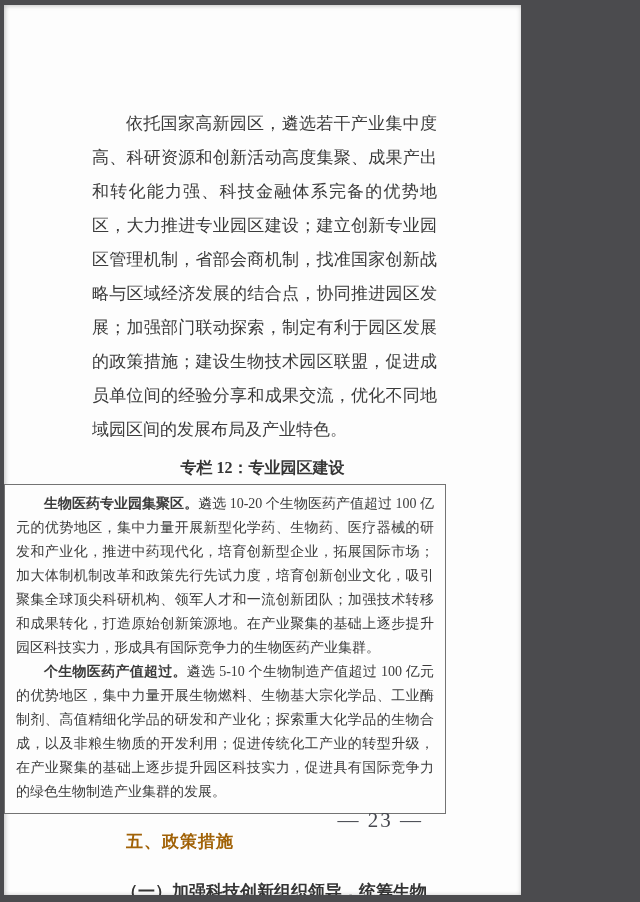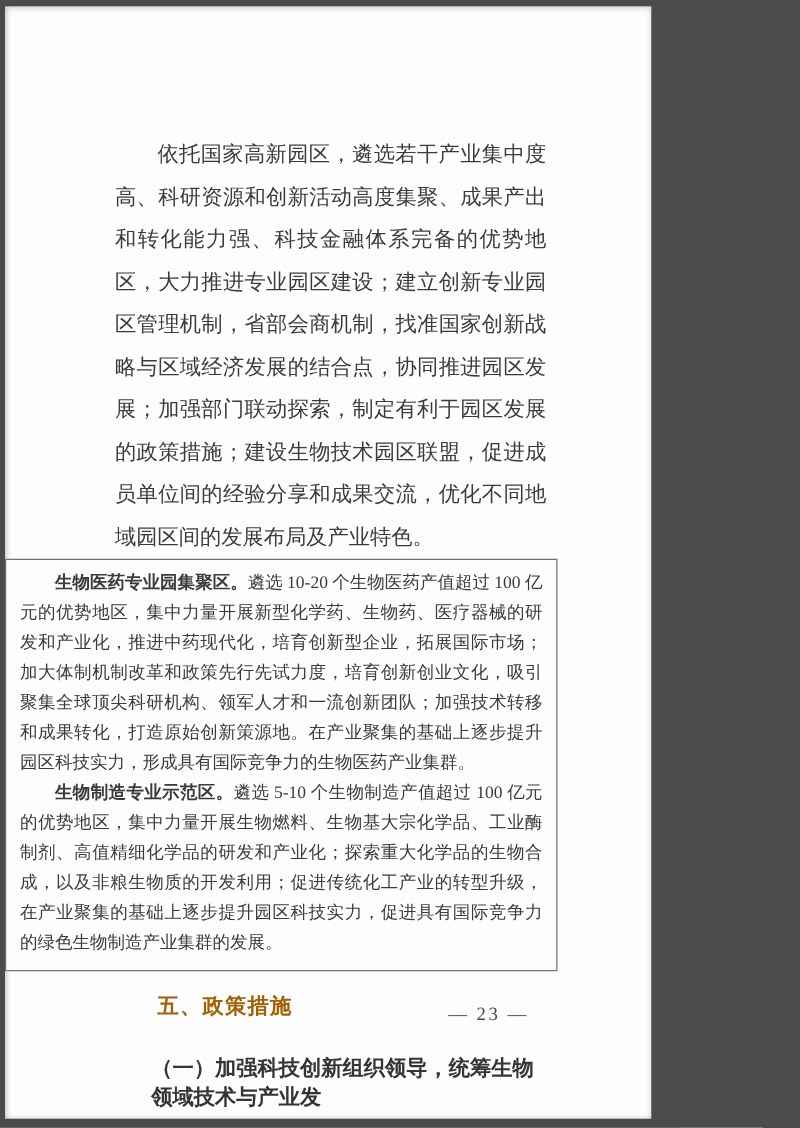--- a/index.html
+++ b/index.html
@@ -69,38 +69,39 @@
   .subsection-heading {
     margin: 27px 84px 0 117px;
     font-size: 17px;
     font-weight: 700;
     font-family: "Liberation Sans", sans-serif;
     color: #343434;
   }
   .page-number {
     position: absolute;
     right: 98px;
-    bottom: 74px;
-    font-size: 15px;
+    bottom: 62px;
+    font-size: 21px;
     letter-spacing: 2px;
     color: #46484f;
   }
 </style>
 </head>
 <body>
 
 <div class="frame">
   <div class="page">
 
     <p class="body-para">依托国家高新园区，遴选若干产业集中度高、科研资源和创新活动高度集聚、成果产出和转化能力强、科技金融体系完备的优势地区，大力推进专业园区建设；建立创新专业园区管理机制，省部会商机制，找准国家创新战略与区域经济发展的结合点，协同推进园区发展；加强部门联动探索，制定有利于园区发展的政策措施；建设生物技术园区联盟，促进成员单位间的经验分享和成果交流，优化不同地域园区间的发展布局及产业特色。</p>
 
+    <h3 class="box-title">专栏 12：专业园区建设</h3>
 
     <div class="callout-box">
       <p class="box-para"><span class="lead">生物医药专业园集聚区。</span><span>遴选 10-20 个生物医药产值超过 100 亿元的优势地区，集中力量开展新型化学药、生物药、医疗器械的研发和产业化，推进中药现代化，培育创新型企业，拓展国际市场；加大体制机制改革和政策先行先试力度，培育创新创业文化，吸引聚集全球顶尖科研机构、领军人才和一流创新团队；加强技术转移和成果转化，打造原始创新策源地。在产业聚集的基础上逐步提升园区科技实力，形成具有国际竞争力的生物医药产业集群。</span></p>
-      <p class="box-para"><span class="lead">生物制造专业示范区。</span><span>遴选 5-10 个生物制造产值超过 100 亿元的优势地区，集中力量开展生物燃料、生物基大宗化学品、工业酶制剂、高值精细化学品的研发和产业化；探索重大化学品的生物合成，以及非粮生物质的开发利用；促进传统化工产业的转型升级，在产业聚集的基础上逐步提升园区科技实力，促进具有国际竞争力的绿色生物制造产业集群的发展。</span></p>
+      <p class="box-para"><span class="lead">个生物医药产值超过。</span><span>遴选 5-10 个生物制造产值超过 100 亿元的优势地区，集中力量开展生物燃料、生物基大宗化学品、工业酶制剂、高值精细化学品的研发和产业化；探索重大化学品的生物合成，以及非粮生物质的开发利用；促进传统化工产业的转型升级，在产业聚集的基础上逐步提升园区科技实力，促进具有国际竞争力的绿色生物制造产业集群的发展。</span></p>
     </div>
 
     <h2 class="section-heading">五、政策措施</h2>
 
     <p class="subsection-heading">（一）加强科技创新组织领导，统筹生物领域技术与产业发</p>
 
     <div class="page-number">— 23 —</div>
 
   </div>
 </div>

